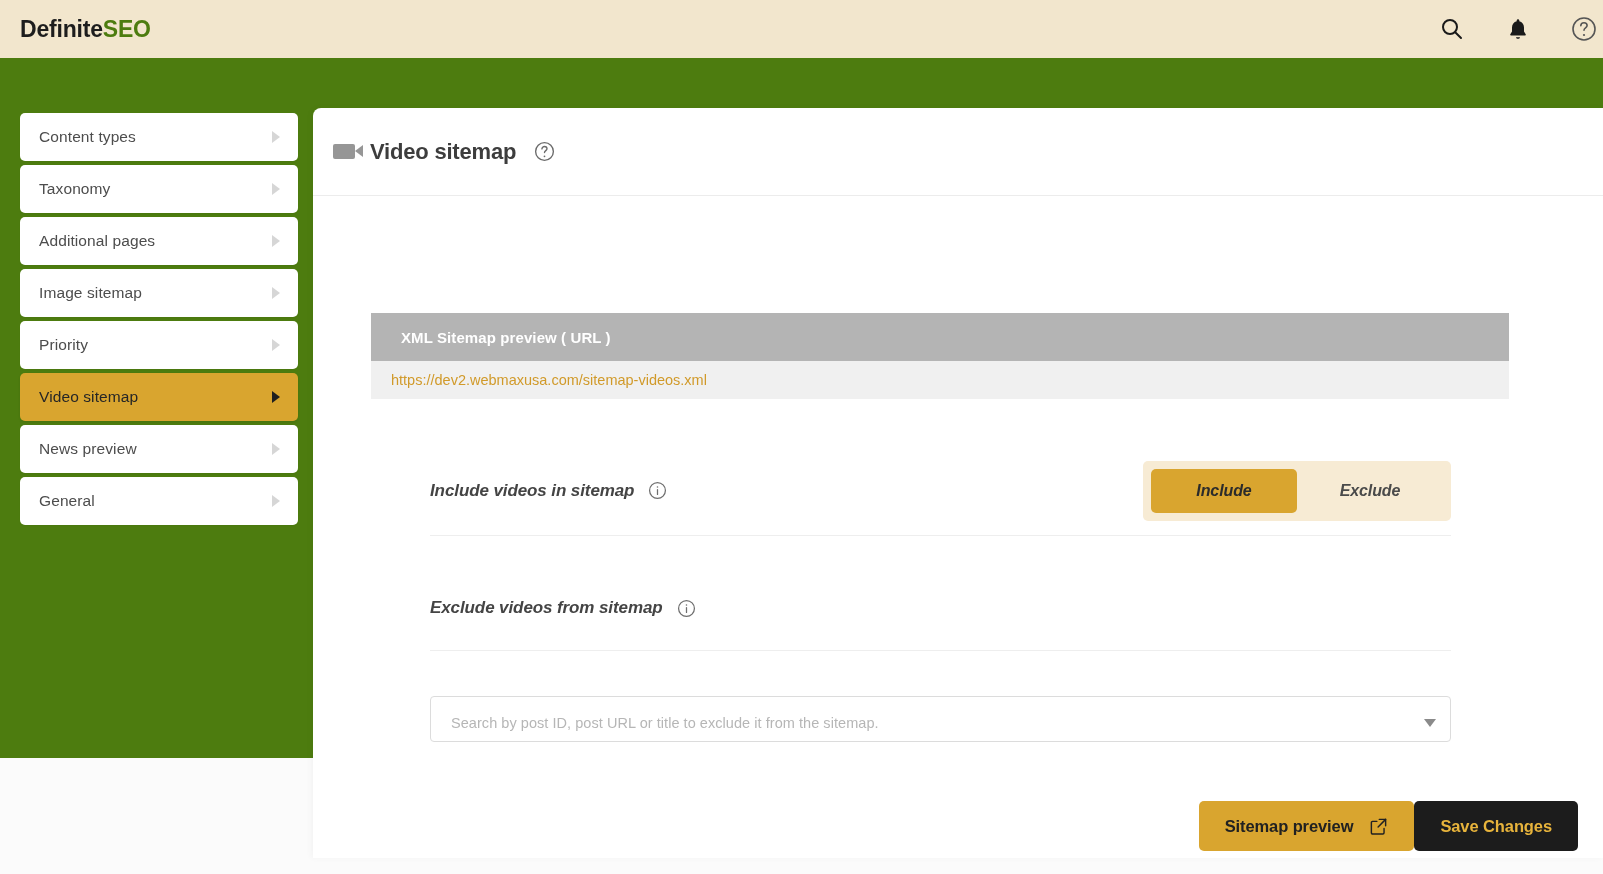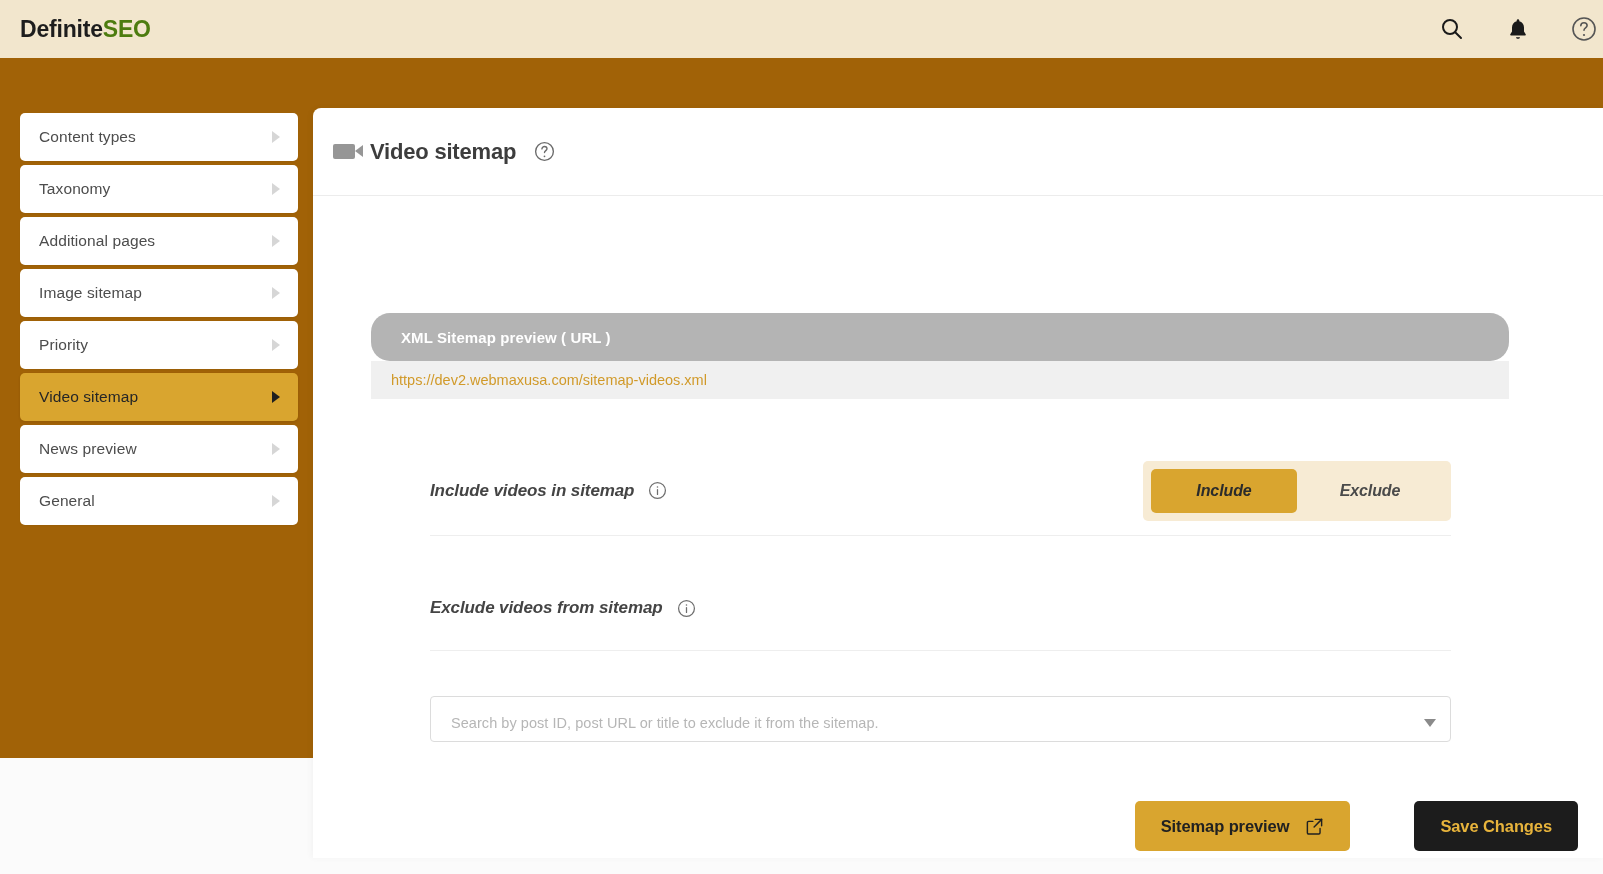--- a/index.html
+++ b/index.html
@@ -42,21 +42,21 @@
     cursor: pointer;
     color: #1a1a1a;
   }
   .topbar-icon.help { color: #555; margin-right: -4px; }
 
   
   .body-area {
     position: absolute;
     left: 0; top: 58px;
     width: 1603px; height: 700px;
-    background: #a16207;
+    background: #4d7c0f;
   }
 
   
   .sidebar {
     position: absolute;
     left: 20px; top: 55px;
     width: 278px;
   }
   .side-item {
     position: relative;
@@ -144,21 +144,20 @@
     position: absolute;
     left: 58px; top: 117px;
     width: 1138px;
   }
   .preview-head {
     height: 48px;
     background: #b4b4b4;
     display: flex;
     align-items: center;
     padding-left: 30px;
-    border-radius: 19px;
   }
   .preview-head-label {
     color: #ffffff;
     font-size: 15px;
     font-weight: bold;
     letter-spacing: 0.1px;
   }
   .preview-url-row {
     height: 38px;
     background: #f0f0f0;
@@ -253,21 +252,20 @@
     border-top: 8px solid #8a8a8a;
     cursor: pointer;
   }
 
   
   .footer-actions {
     position: absolute;
     right: 25px; top: 743px;
     display: flex;
     align-items: center;
-    gap: 64px;
   }
   .btn {
     height: 50px;
     border: none;
     border-radius: 5px;
     display: flex;
     align-items: center;
     justify-content: center;
     gap: 16px;
     font-family: "Liberation Sans", sans-serif;

